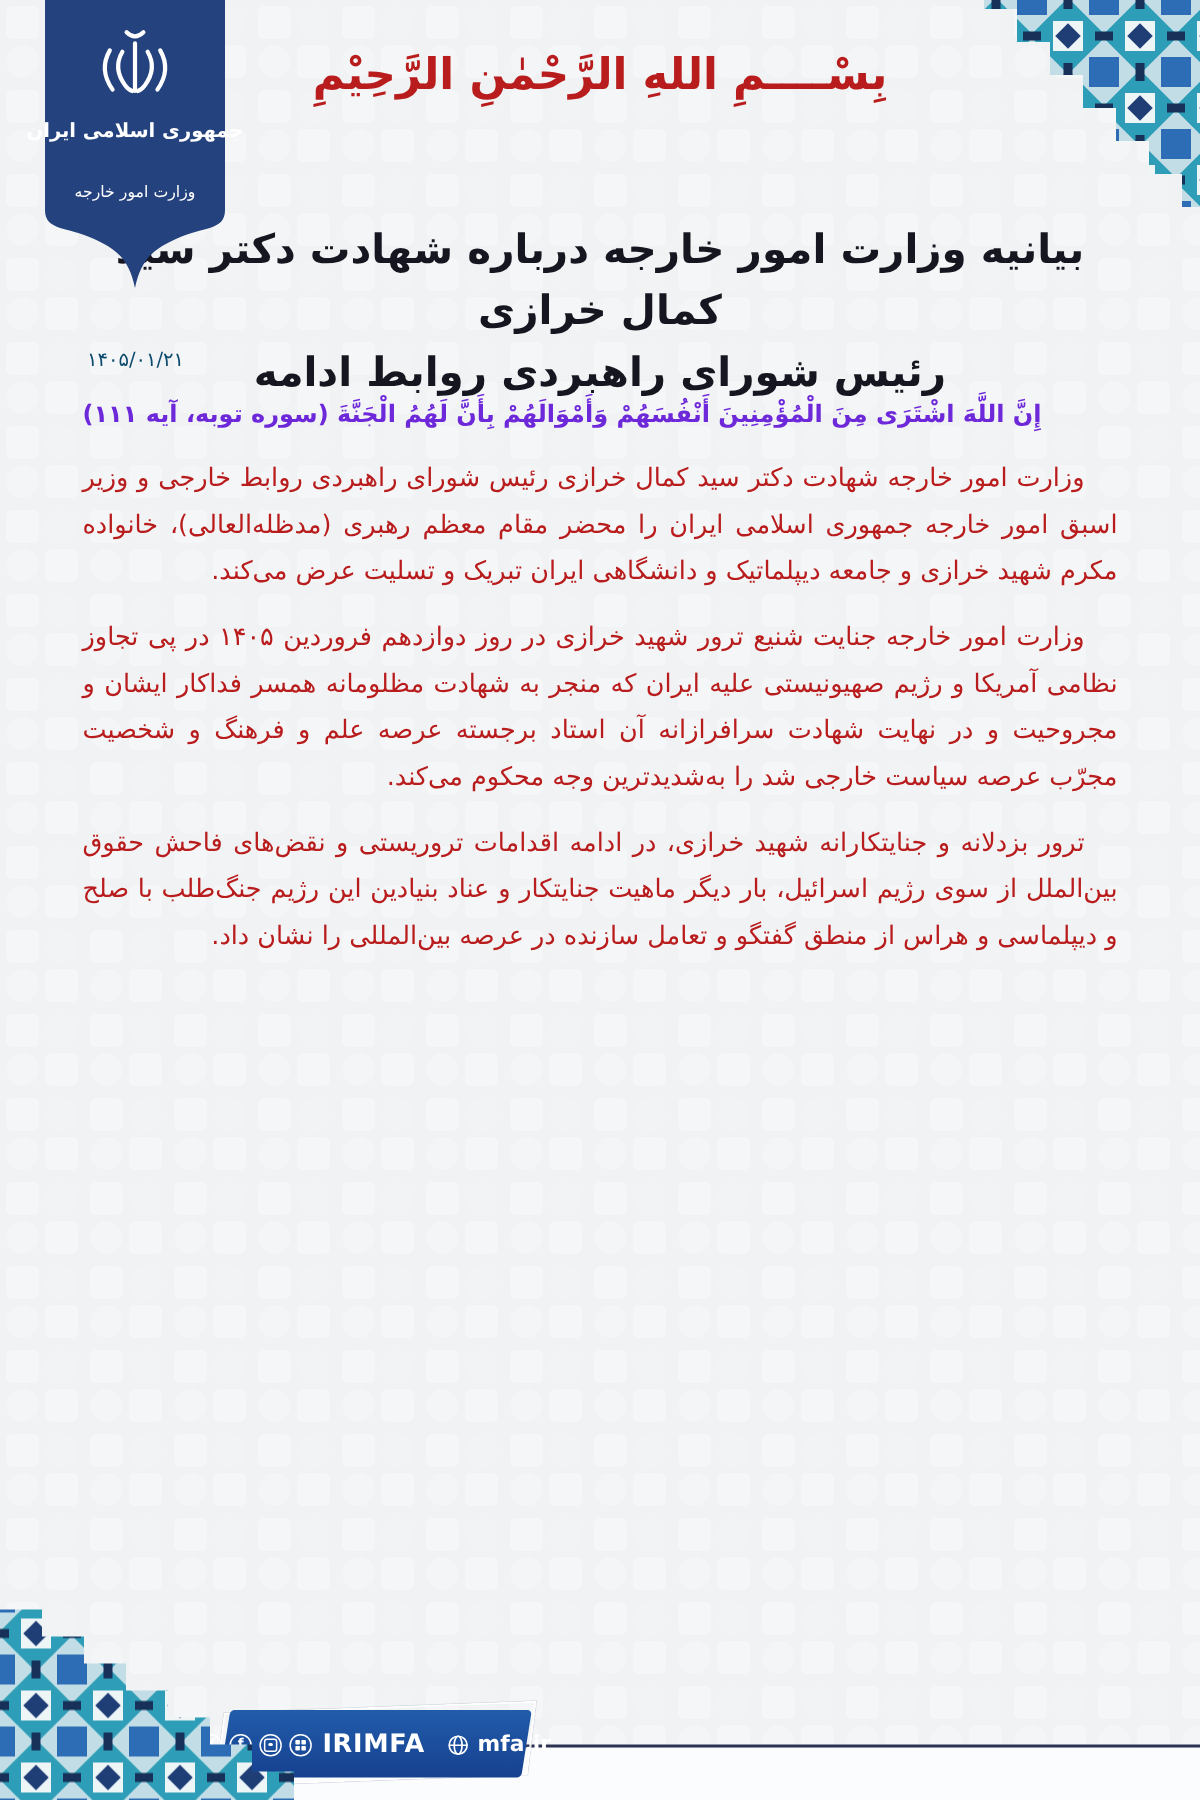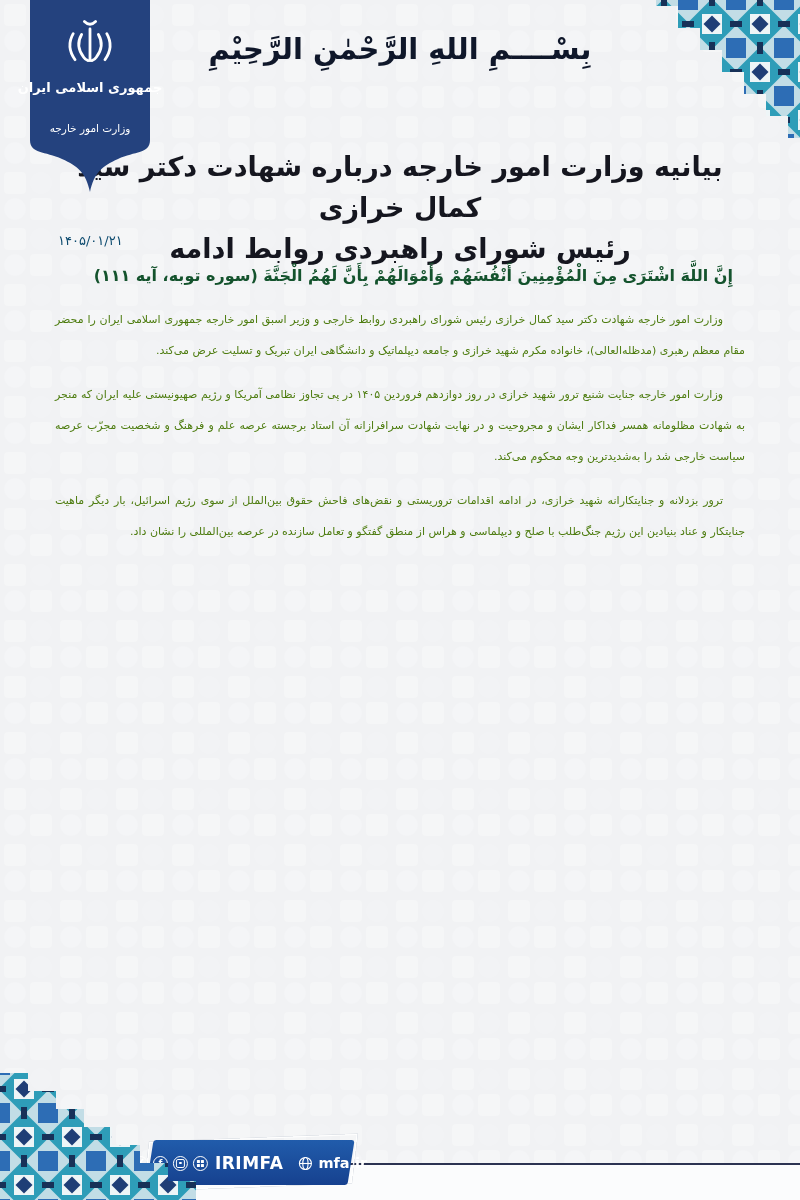--- a/index.html
+++ b/index.html
@@ -19,37 +19,37 @@
   
   .emblem-badge { position:absolute; left:30px; top:0; width:120px; height:196px; z-index:5; }
   .emblem-badge .ribbon { position:absolute; left:0; top:0; }
   .badge-content { position:absolute; inset:0; display:flex; flex-direction:column; align-items:center; color:#fff; text-align:center; }
   .iran-emblem { margin-top:14px; }
   .badge-country  { font-size:13px; font-weight:bold; margin-top:10px; white-space:nowrap; }
   .badge-ministry { font-size:10.5px; margin-top:27px; white-space:nowrap; }
 
   
   .bismillah { position:absolute; top:32px; left:50%; transform:translateX(-50%);
-    font-size:29px; font-weight:bold; color:#0f172a; white-space:nowrap; z-index:4; }
+    font-size:29px; font-weight:bold; color:#b91c1c; white-space:nowrap; z-index:4; }
 
   
   .corner-tr { position:absolute; top:0; right:0; z-index:3; }
   .corner-bl { position:absolute; bottom:0; left:0; z-index:6; }
 
   
   .title { position:absolute; top:146px; left:40px; right:40px; margin:0; z-index:4;
     text-align:center; font-size:27px; line-height:41px; font-weight:bold; color:#15161f; direction:rtl; }
 
   .date { position:absolute; top:233px; left:58px; font-size:13px; color:#0c4a6e; z-index:4; direction:ltr; }
 
   .verse { position:absolute; top:266px; right:67px; left:55px; z-index:4;
-    direction:rtl; text-align:right; font-size:16px; font-weight:bold; color:#14532d; }
+    direction:rtl; text-align:left; font-size:16px; font-weight:bold; color:#6d28d9; }
 
   .body-text { position:absolute; top:304px; left:55px; right:55px; z-index:4; direction:rtl; }
-  .body-text p { margin:0 0 13px; font-size:11px; line-height:31px; color:#4d7c0f;
+  .body-text p { margin:0 0 13px; font-size:17px; line-height:31px; color:#b91c1c;
     text-align:justify; text-indent:22px; }
 
   
   .footer-line { position:absolute; left:338px; right:0; top:1163px; height:2px; background:#2c3352; z-index:2; }
 
   .footer-outline { position:absolute; left:147px; top:1138px; width:205px; height:47px;
     border:1.5px solid #ffffff; box-shadow:0 0 0 .5px #d3d8df;
     transform:skewX(-9deg) rotate(-2.2deg); z-index:2; }
 
   .footer-badge { position:absolute; left:150px; top:1140px; width:201px; height:45px;

